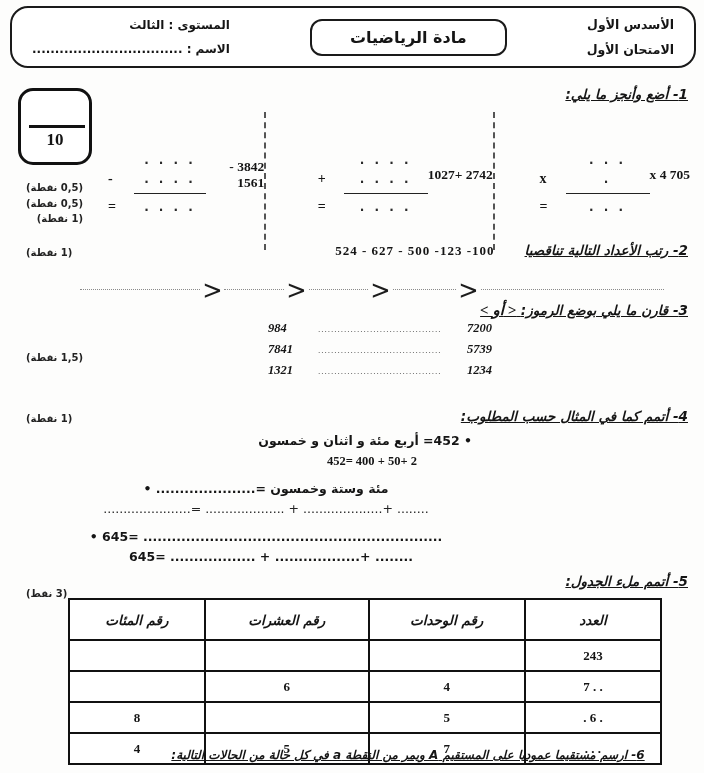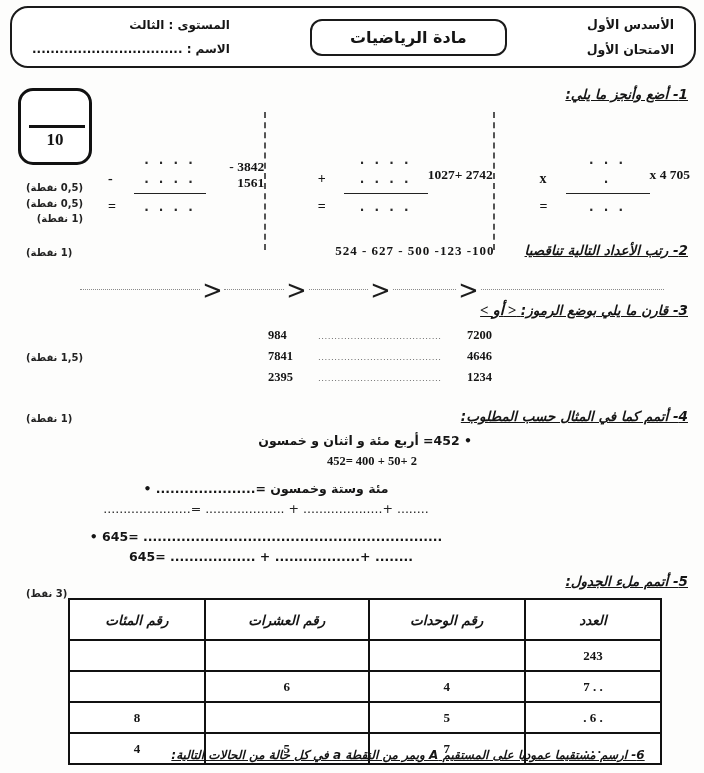--- a/index.html
+++ b/index.html
@@ -63,21 +63,21 @@
   .ex2-nums{direction:ltr;font-family:"Liberation Serif",serif;font-weight:bold;font-size:13px;letter-spacing:1px;}
   .numline{
     position:absolute;top:272px;left:80px;right:40px;height:34px;
     display:flex;align-items:center;direction:ltr;
   }
   .nl-seg{border-top:1.5px dotted #8a8a8a;height:0;}
   .nl-arrow{font-size:27px;font-weight:500;color:#1c1c1c;margin:0 1px;transform:scaleX(.9);line-height:1;}
   
   .ex3-sym{font-size:15px;font-weight:bold;font-family:"Liberation Serif",serif;margin-left:22px;}
   .cmp{
-    position:absolute;top:325px;left:268px;width:224px;direction:ltr;
+    position:absolute;top:318px;left:268px;width:224px;direction:ltr;font-style:italic;
   }
   .cmp-row{display:flex;align-items:baseline;font-family:"Liberation Serif",serif;font-weight:bold;font-size:12.5px;line-height:20px;}
   .cmp-row .n-l{min-width:36px;text-align:left;}
   .cmp-row .dots{flex:1;font-size:9px;letter-spacing:1px;color:#333;overflow:hidden;white-space:nowrap;text-align:center;font-weight:normal;}
   .cmp-row .n-r{min-width:36px;text-align:right;}
   
   .ex4{
     position:absolute;top:431px;left:60px;width:412px;font-size:12.5px;line-height:20px;
   }
   .ex4 .rtl-line{direction:rtl;text-align:right;font-weight:bold;}
@@ -205,24 +205,24 @@
 
 <div class="cmp">
   <div class="cmp-row">
     <span class="n-l">984</span>
     <span class="dots">......................................</span>
     <span class="n-r">7200</span>
   </div>
   <div class="cmp-row">
     <span class="n-l">7841</span>
     <span class="dots">......................................</span>
-    <span class="n-r">4646</span>
+    <span class="n-r">5739</span>
   </div>
   <div class="cmp-row">
-    <span class="n-l">2395</span>
+    <span class="n-l">1321</span>
     <span class="dots">......................................</span>
     <span class="n-r">1234</span>
   </div>
 </div>
 <div class="mark" style="top:350px;">(1,5 نقطة)</div>
 
 <div class="ex-title" style="top:408px;">4- أتمم كما في المثال حسب المطلوب:</div>
 <div class="mark" style="top:411px;">(1 نقطة)</div>
 
 <div class="ex4">

